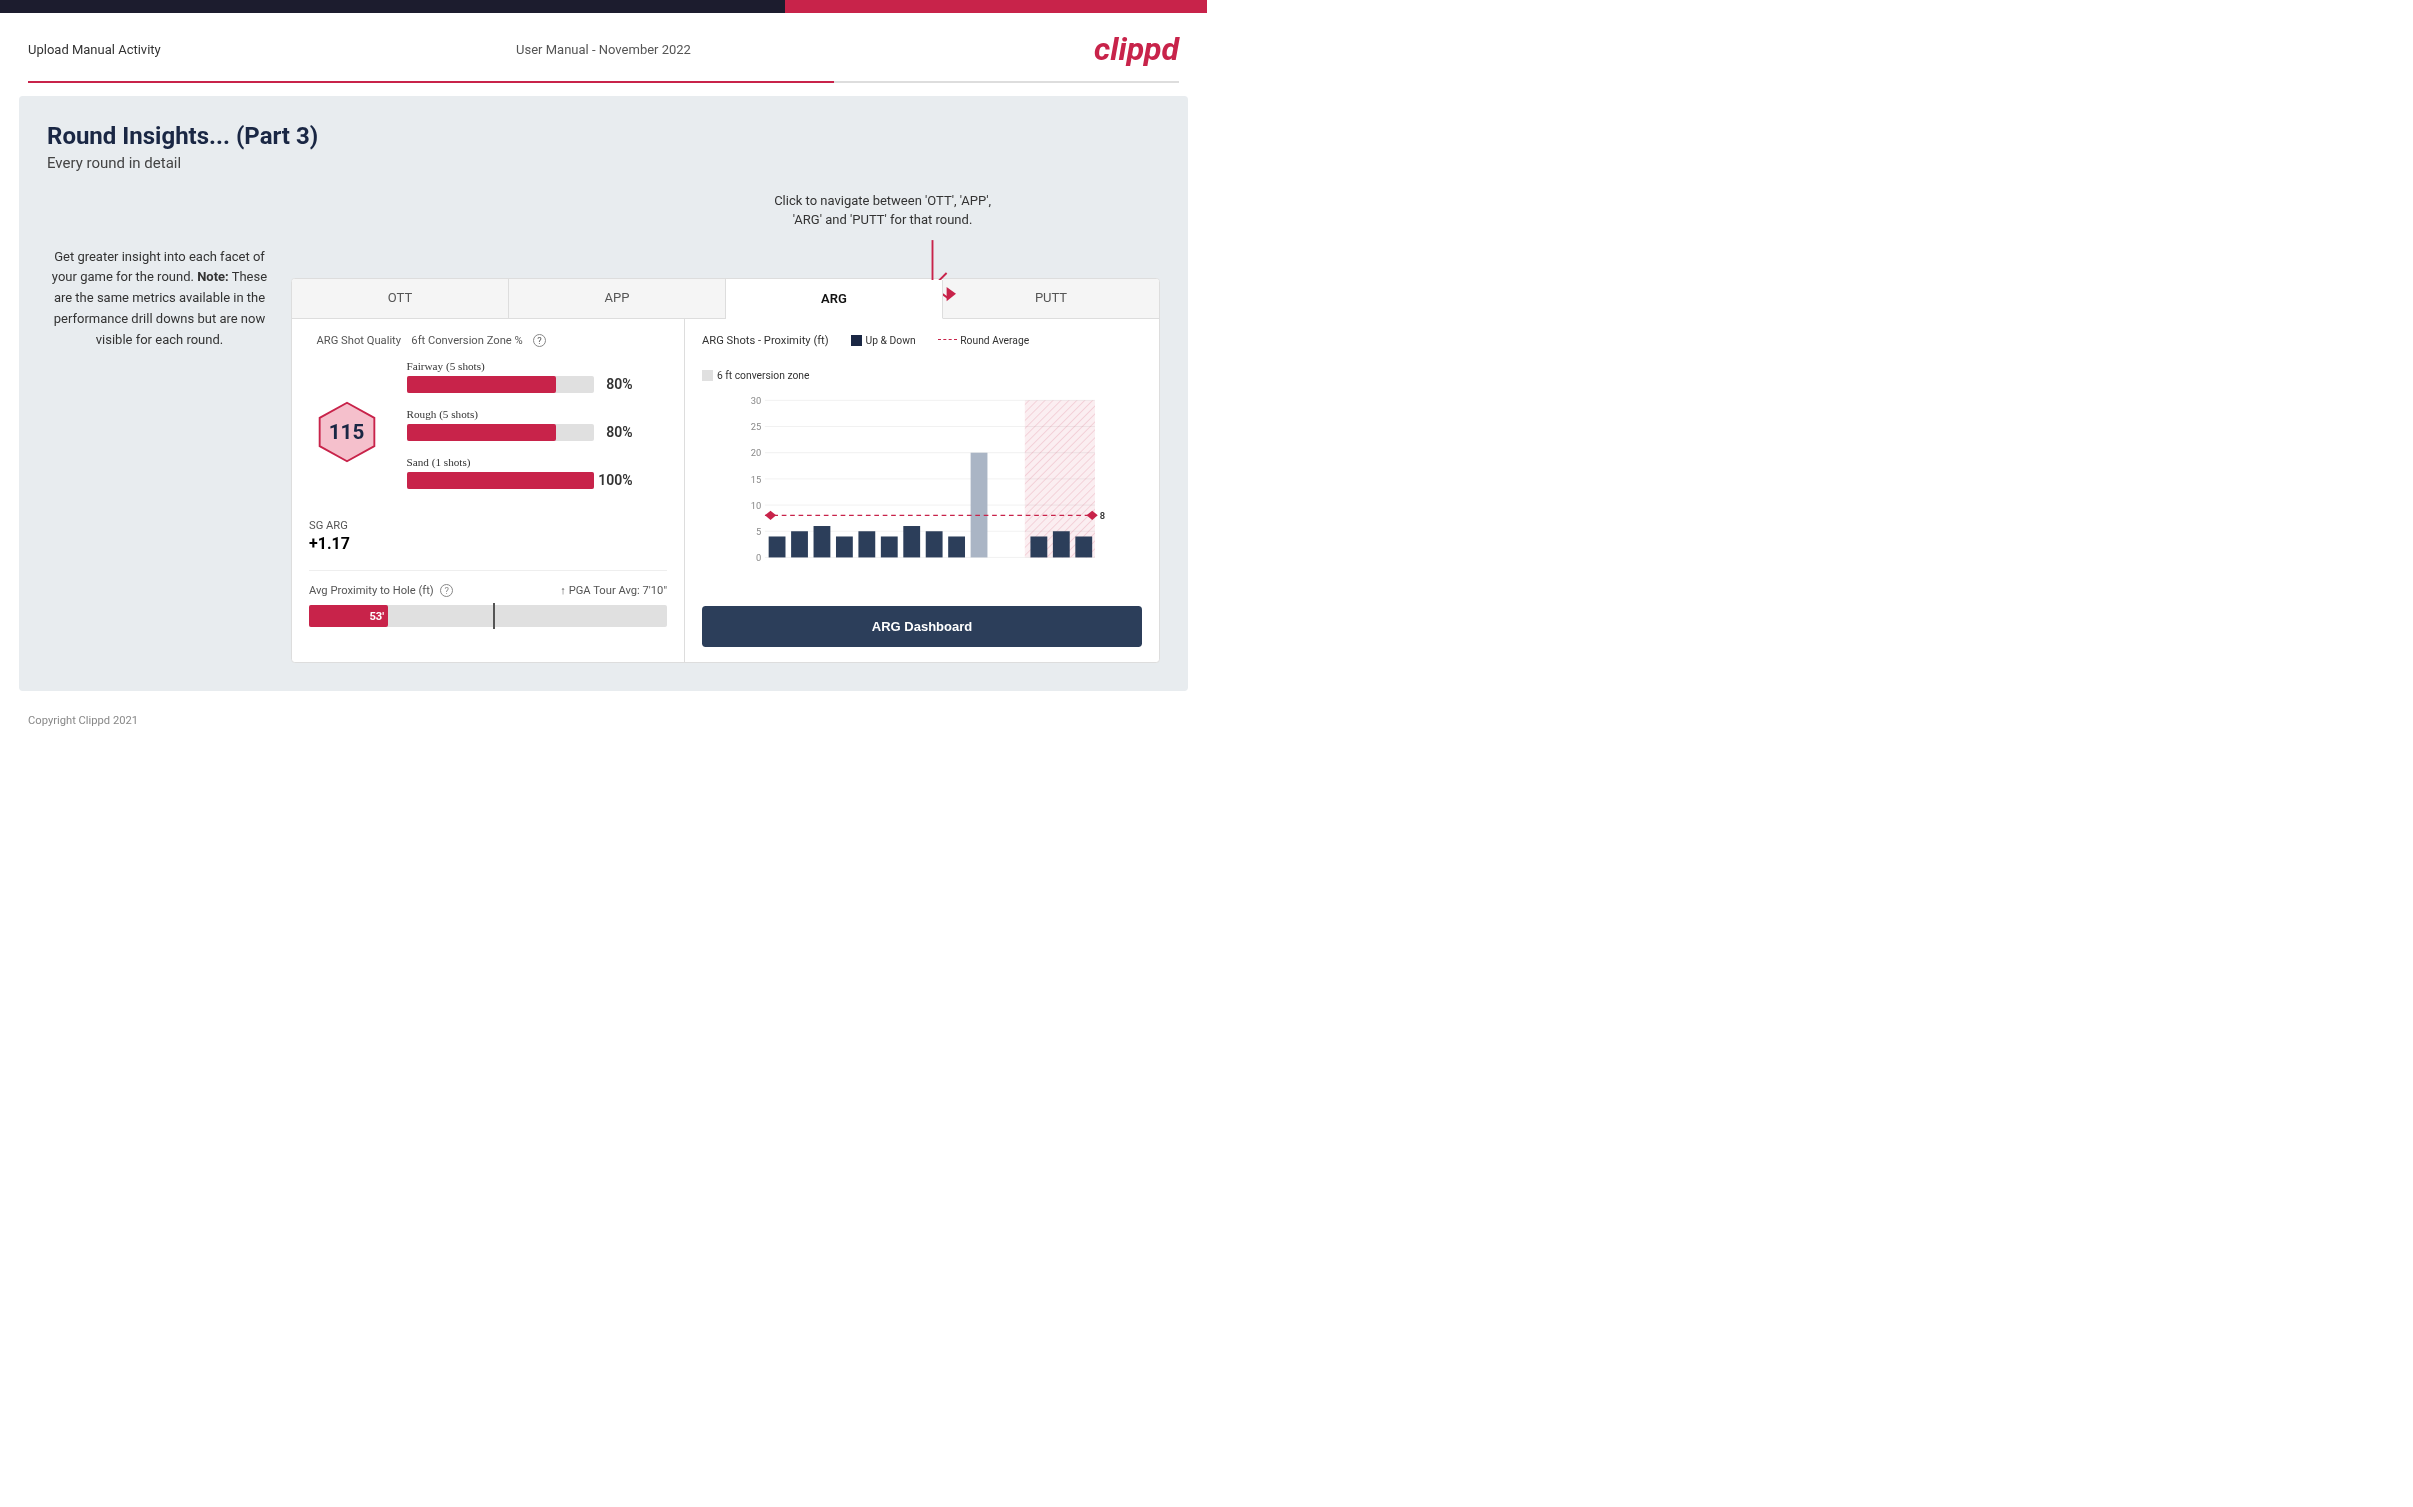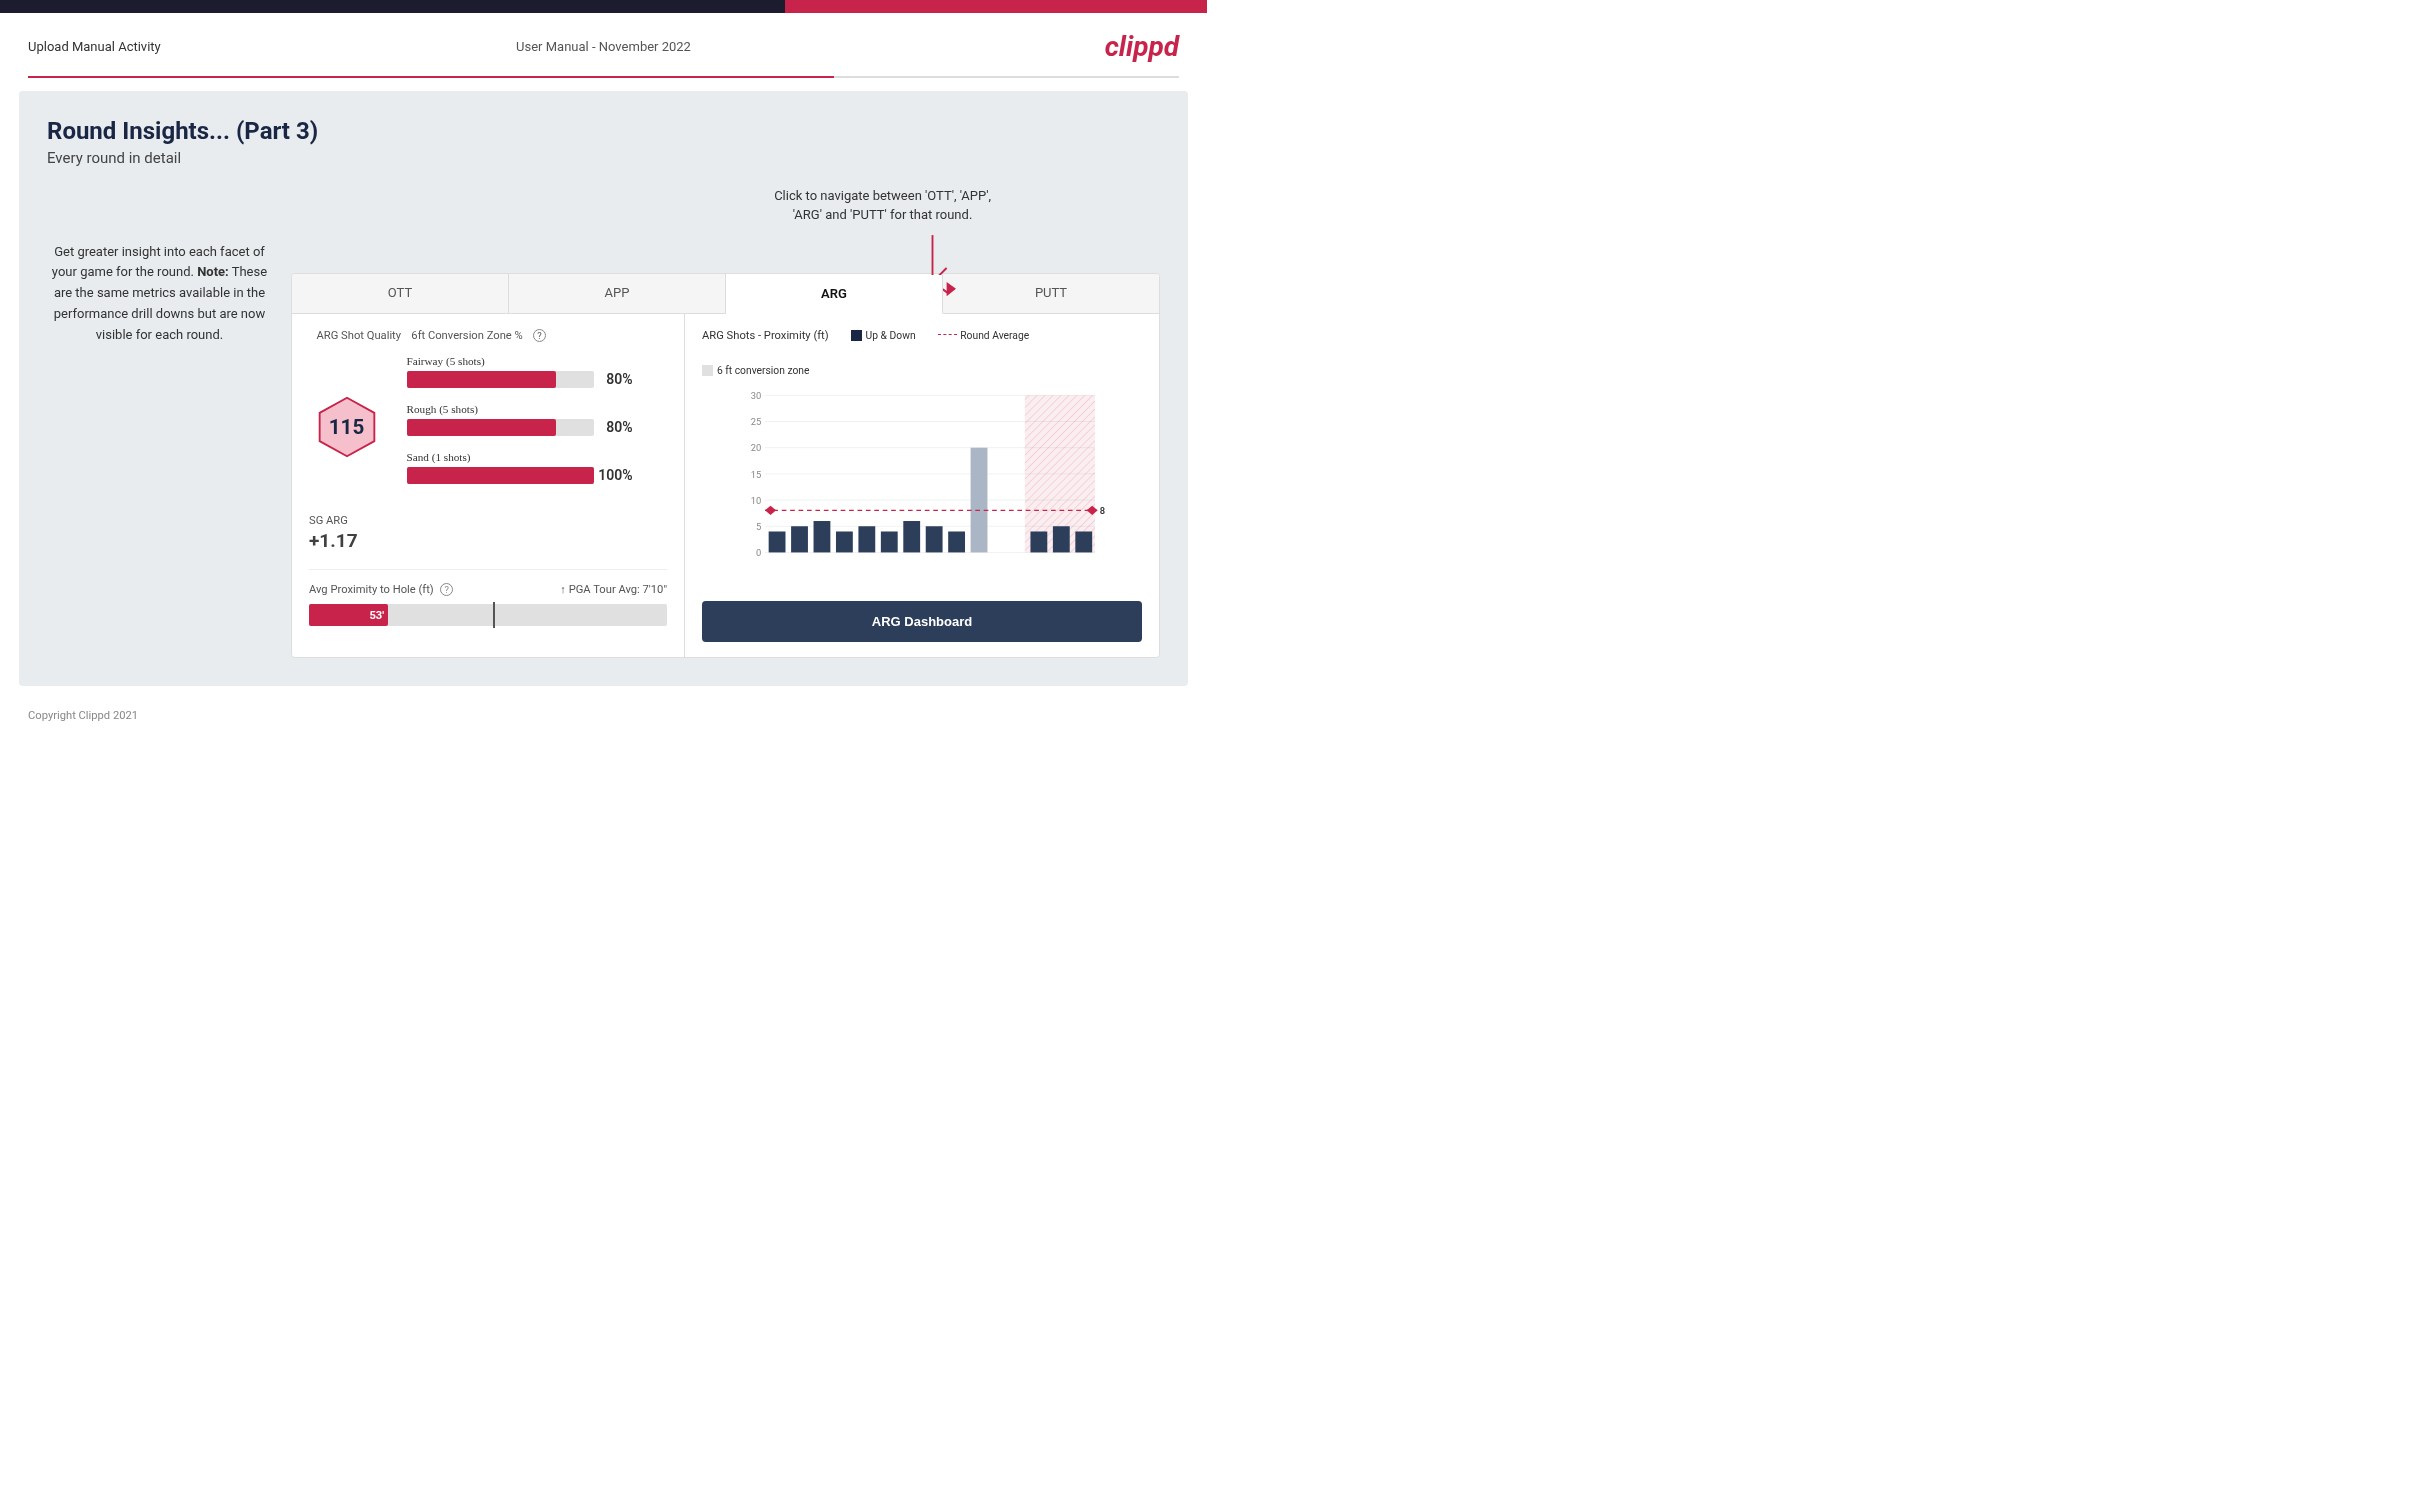--- a/index.html
+++ b/index.html
@@ -25,21 +25,21 @@
       font-weight: 400;
     }
     .header-center {
       font-size: 13px;
       color: #555;
       position: absolute;
       left: 50%;
       transform: translateX(-50%);
     }
     .logo {
-      font-size: 28px;
+      font-size: 32px;
       font-weight: 700;
       color: #c8234a;
       font-style: italic;
     }
     .header-divider {
       height: 1.9px;
       background: linear-gradient(90deg, #c8234a 70%, #ddd 70%);
       margin: 0 28px;
     }
 
@@ -242,23 +242,23 @@
     
     .sg-section {
       margin-top: 15px;
     }
     .sg-label {
       font-size: 11.2px;
       color: #555;
       margin-bottom: 1.9px;
     }
     .sg-value {
-      font-size: 19px;
+      font-size: 16px;
       font-weight: 700;
-      color: #404040;
+      color: #000000;
     }
 
     
     .proximity-section {
       margin-top: 17px;
       padding-top: 13px;
       border-top: 0.9px solid #eee;
     }
     .proximity-header {
       display: flex;

